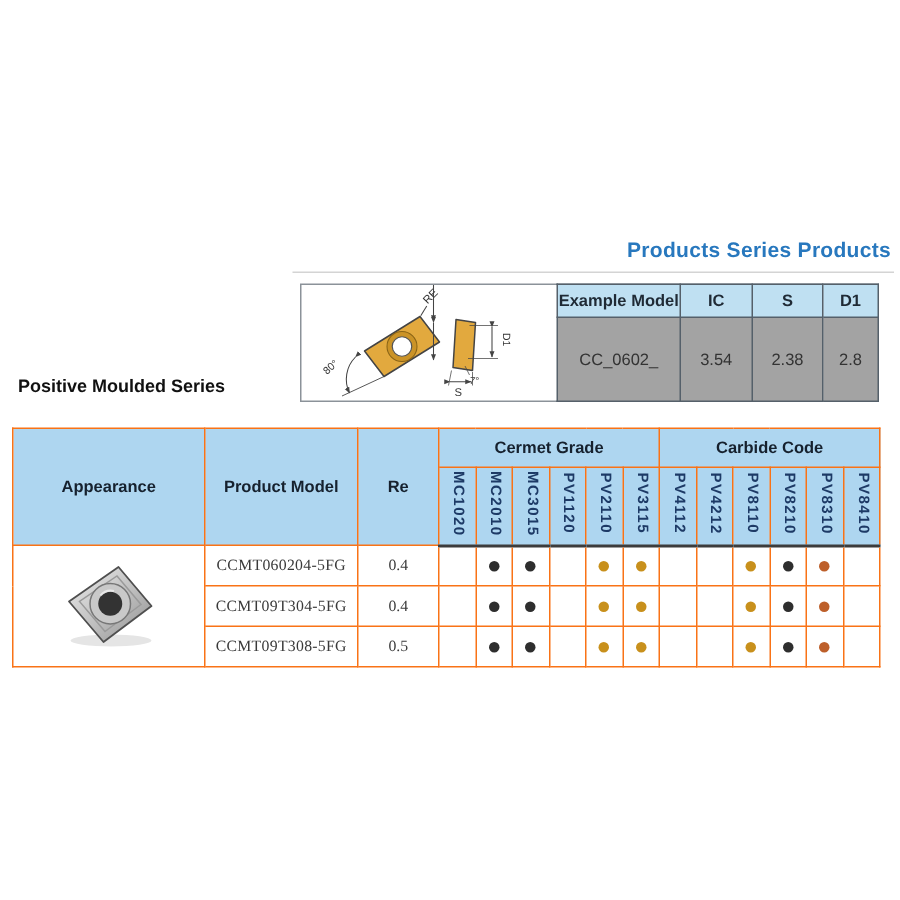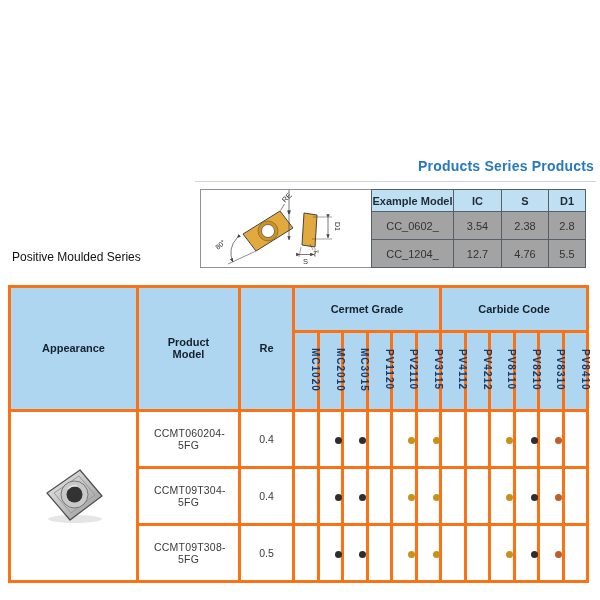--- a/index.html
+++ b/index.html
@@ -16,32 +16,32 @@
                border:1px solid #8b9299;box-sizing:border-box;background:#fff;}
   .drawing{position:absolute;left:0;top:0;}
   .example-table{position:absolute;left:170px;top:-1px;width:214px;height:79px;
                  border-collapse:collapse;table-layout:fixed;font-size:11px;}
   .example-table th{background:#bfe0f2;color:#1f2a35;font-weight:bold;
                     border:1px solid #55606a;height:21px;padding:0;text-align:center;}
   .example-table td{border:1px solid #55606a;height:18px;padding:0;text-align:center;
                     color:#333;background:#a3a3a3;}
 
   
-  .section-title{position:absolute;left:12px;top:250px;font-size:12px;font-weight:normal;color:#111;}
+  .section-title{position:absolute;left:12px;top:250px;font-size:12px;font-weight:bold;color:#111;}
 
   
   .product-table{position:absolute;left:8px;top:285px;width:578px;
                  border-collapse:collapse;table-layout:fixed;}
-  .product-table th,.product-table td{border:3px solid #f97316;padding:15px;}
+  .product-table th,.product-table td{border:1px solid #f97316;padding:0;}
   .product-table{border:1px solid #5a5f64;}
   .product-table thead th{background:#aed6f0;font-weight:bold;font-size:11px;color:#16212e;}
   .product-table thead tr:nth-child(1){height:26px;}
   .product-table thead tr:nth-child(2){height:52px;}
   .product-table thead tr:nth-child(2) th{border-bottom:2px solid #3c3c3c;}
-  .product-table tbody tr{height:27px;}
+  .product-table tbody tr{height:27px;font-family:Liberation Serif, serif;}
   .product-table tbody td{background:#fff;text-align:center;font-size:10.5px;color:#3a3a3a;}
   .vtext{writing-mode:vertical-rl;display:inline-block;font-size:10px;font-weight:bold;
          letter-spacing:1px;color:#1d3a66;line-height:1;}
   .vcell{text-align:center;vertical-align:middle;}
   .dot{display:inline-block;width:7px;height:7px;border-radius:50%;vertical-align:middle;}
   .appearance-cell{vertical-align:middle;text-align:center;}
   .code-cell{letter-spacing:.2px;}
 </style>
 </head>
 <body>
@@ -104,26 +104,20 @@
           <th>S</th>
           <th>D1</th>
         </tr>
       </thead>
       <tbody id="example-tbody">
           <tr>
             <td>CC_0602_</td>
             <td>3.54</td>
             <td>2.38</td>
             <td>2.8</td>
-          </tr>
-          <tr>
-            <td>CC_1204_</td>
-            <td>12.7</td>
-            <td>4.76</td>
-            <td>5.5</td>
           </tr>
         </tbody>
     </table>
   </div>
 
   <div class="section-title">Positive Moulded Series</div>
 
   <table class="product-table">
     <colgroup id="product-cols">
         <col style="width: 128px;">

